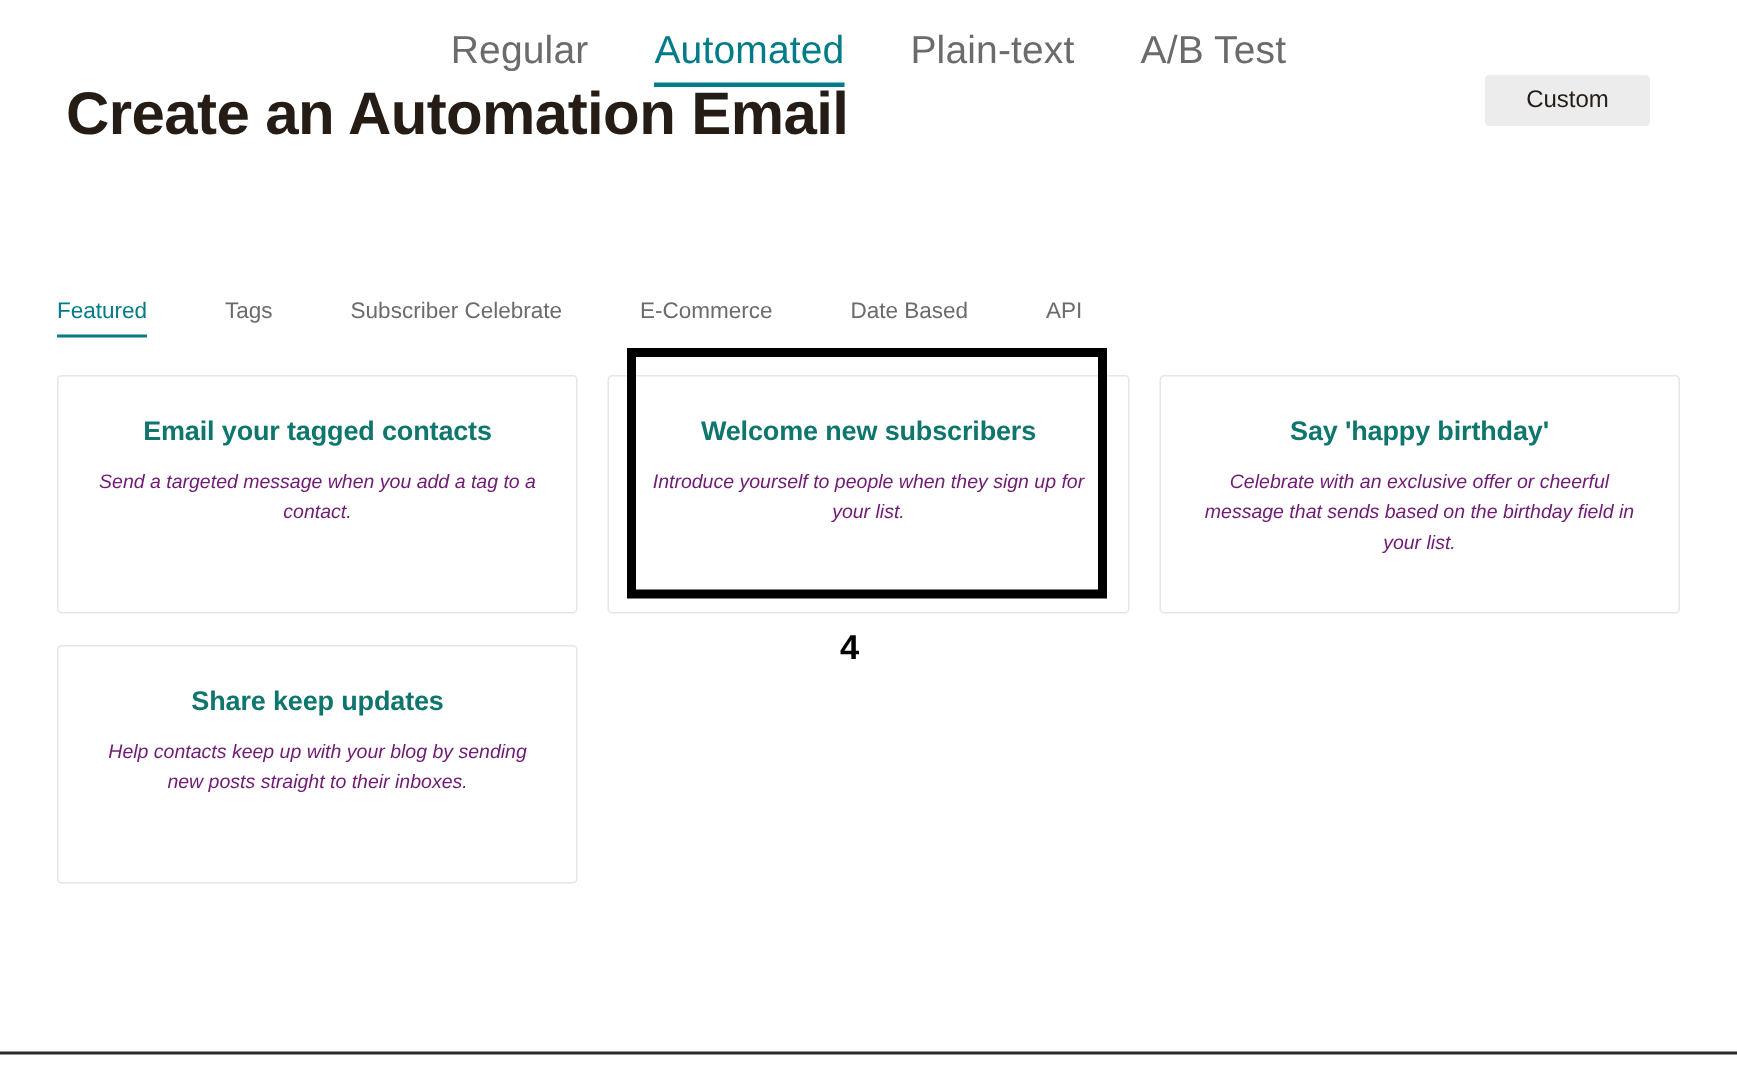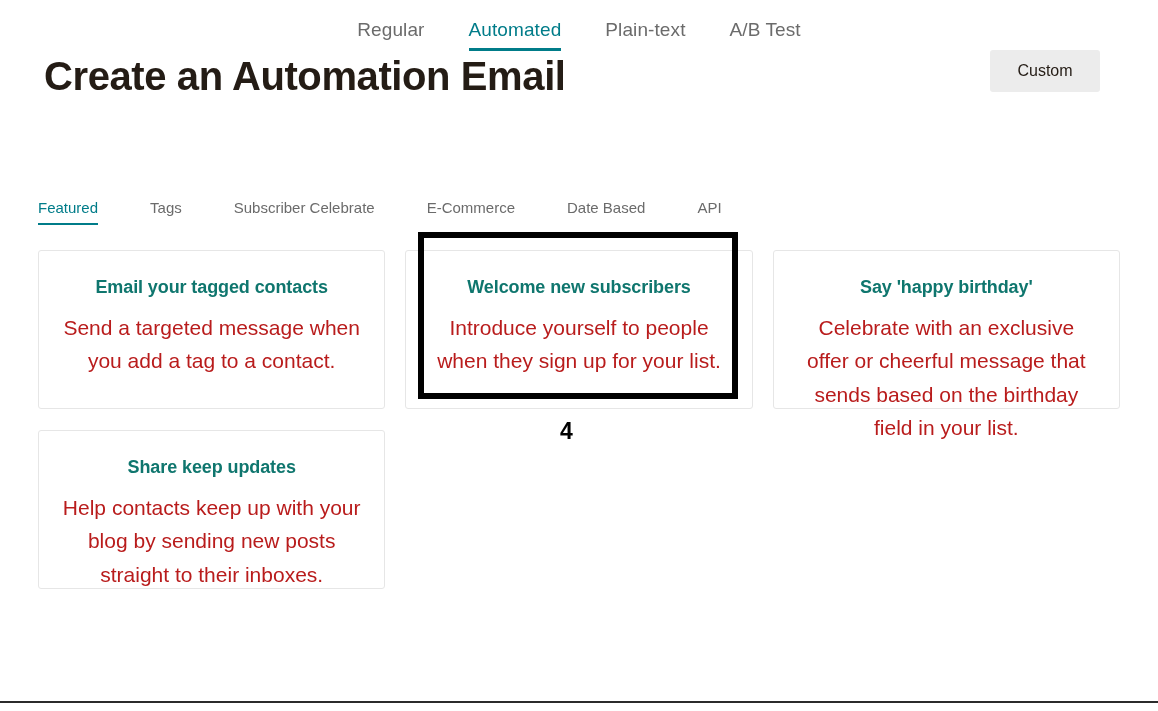--- a/index.html
+++ b/index.html
@@ -21,21 +21,21 @@
   .type-tabs {
     display: flex;
     justify-content: center;
     align-items: flex-start;
     gap: 44px;
     padding-top: 20px;
     height: 42px;
     box-sizing: border-box;
   }
   .type-tab {
-    font-size: 19px;
+    font-size: 26px;
     color: #6b6b6b;
     letter-spacing: .1px;
     padding-bottom: 9px;
     border-bottom: 3px solid transparent;
     cursor: pointer;
     white-space: nowrap;
     line-height: 1;
   }
   .type-tab.active {
     color: #007c89;
@@ -58,21 +58,21 @@
     font-weight: bold;
     letter-spacing: -0.4px;
     color: #241c15;
     line-height: 1.1;
   }
   .custom-btn {
     position: absolute;
     right: 58px;
     top: 8px;
     width: 110px;
-    height: 42px;
+    height: 34px;
     background: #ececec;
     border: none;
     border-radius: 3px;
     font-family: "Liberation Sans", sans-serif;
     font-size: 16px;
     color: #241c15;
     cursor: pointer;
     padding: 8px;
   }
 
@@ -129,23 +129,24 @@
   .card-title {
     margin: 0;
     font-size: 18px;
     font-weight: bold;
     color: #0f766e;
     letter-spacing: -0.1px;
     line-height: 1.2;
   }
   .card-desc {
     margin: 12px 0 0 0;
-    font-size: 21px;
-    color: #b91c1c;
+    font-size: 13px;
+    color: #701a75;
     line-height: 1.6;
+    font-style: italic;
   }
   .card-slot-empty {
     width: 348px;
     height: 159px;
     visibility: hidden;
   }
 
   
   .annot-box {
     position: absolute;

